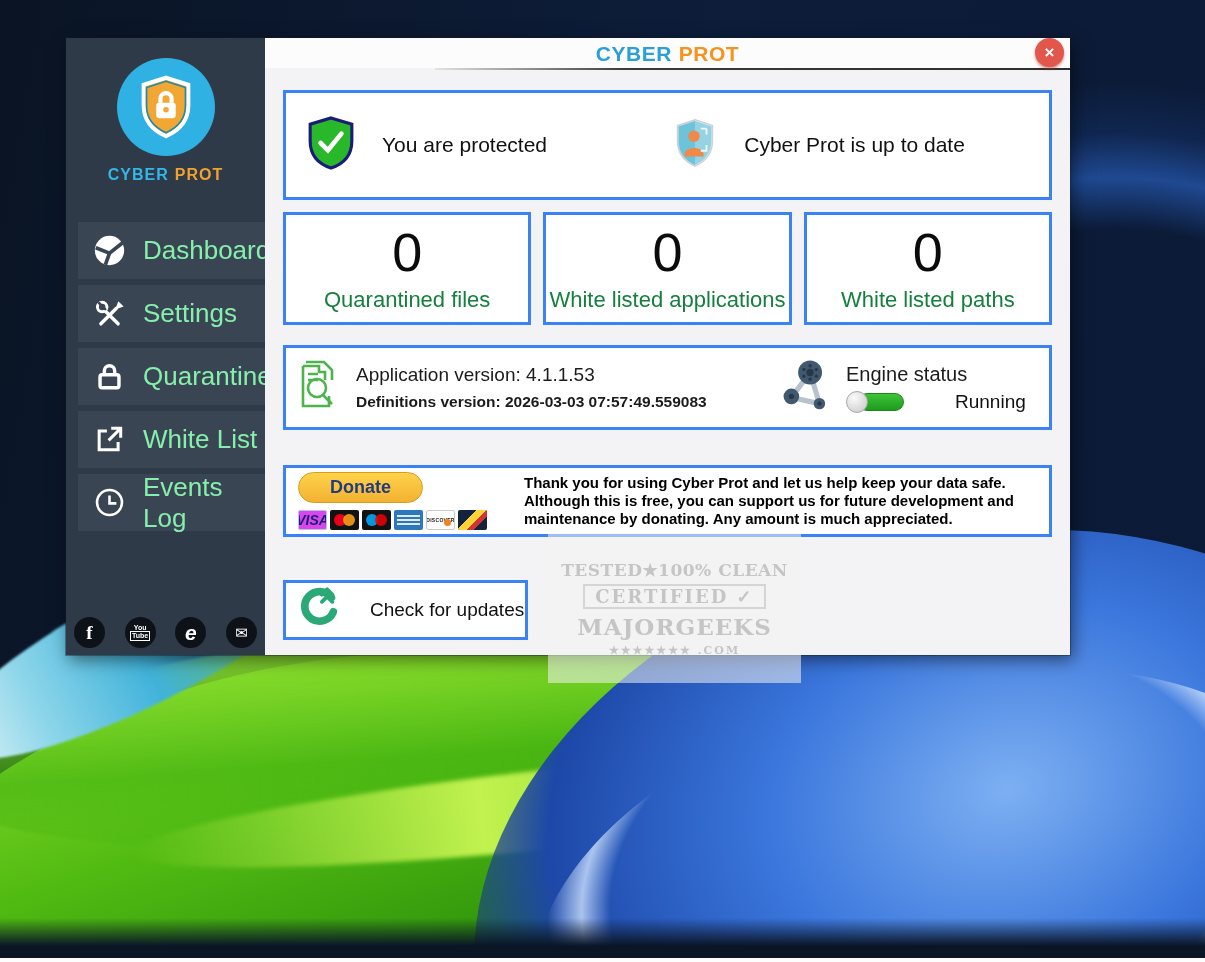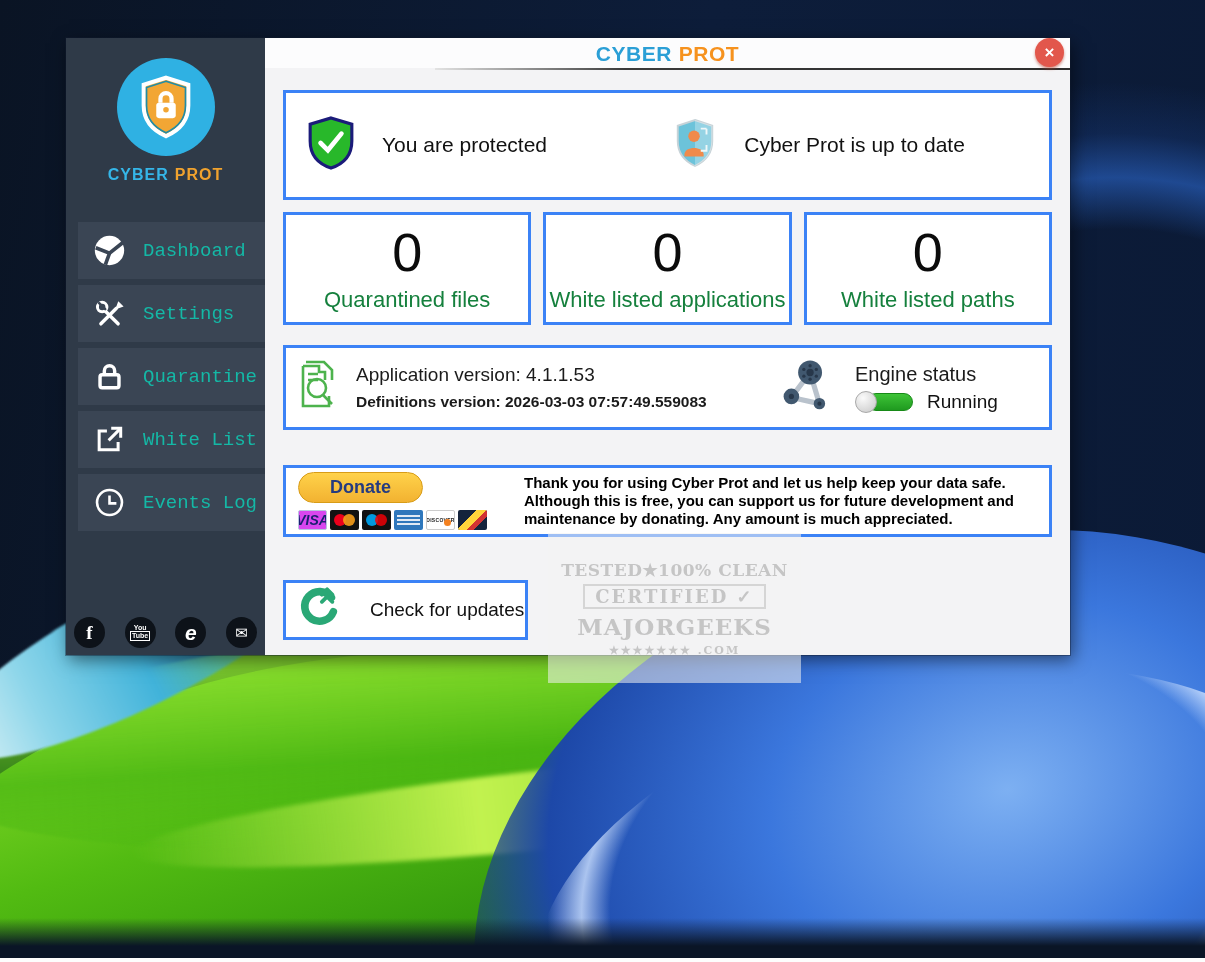--- a/index.html
+++ b/index.html
@@ -41,21 +41,21 @@
   .sidebar { width:199px; background:#2f3a48; position:relative; flex-shrink:0; }
   .logo-block { height:184px; display:flex; flex-direction:column; align-items:center; }
   .logo-circle { margin-top:20px; width:98px; height:98px; border-radius:50%; background:#2fb1e3;
         display:flex; align-items:center; justify-content:center; }
   .logo-text { margin-top:10px; font-size:16px; font-weight:bold; letter-spacing:1px; }
   .logo-text .lt-blue { color:#35b6e8; }
   .logo-text .lt-orange { color:#f0a22e; margin-left:6px; }
   .menu-item { margin:0 0 6px 12px; height:57px; background:#3a4554; display:flex; align-items:center;
         gap:17px; padding-left:14px; cursor:pointer; }
   .mi-icon { width:34px; height:34px; display:flex; align-items:center; justify-content:center; flex-shrink:0; }
-  .mi-label { color:#14b8a6; font-size:19px;font-family:Liberation Mono, monospace; }
+  .mi-label { color:#86efac; font-size:26px; }
   .social-row { position:absolute; left:0; bottom:7px; width:199px; display:flex; padding:0 8px;
         justify-content:space-between; }
   .soc { width:31px; height:31px; border-radius:50%; background:#0d1219; color:#fff; display:flex;
         flex-direction:column; align-items:center; justify-content:center; cursor:pointer; }
   .soc .fb-glyph { font-size:19px; font-weight:bold; font-family:"Liberation Serif", serif; }
   .soc .yt-line1 { font-size:7px; font-weight:bold; line-height:7px; text-decoration:underline; }
   .soc .yt-line2 { font-size:7px; font-weight:bold; line-height:8px; border:1px solid #fff; padding:0 1px; }
   .soc .ie-glyph { font-size:21px; font-weight:bold; font-style:italic; line-height:21px; }
   .soc .mail-glyph { font-size:15px; line-height:16px; }
 
@@ -82,30 +82,30 @@
 
   .stats-row { display:flex; gap:12px; height:113px; margin-bottom:20px; }
   .stat-card { flex:1; display:flex; flex-direction:column; align-items:center; justify-content:center; }
   .stat-value { font-size:54px; line-height:1; color:#0b0b0b; }
   .stat-label { font-size:22px; color:#15803d; margin-top:8px; }
 
   .version-row { height:85px; margin-bottom:35px; display:flex; align-items:center; padding:0 0 0 8px; }
   .ver-texts { margin-left:14px; }
   .ver-app { font-size:19px; color:#1b1b1b; margin-bottom:7px; }
   .ver-defs { font-size:15.5px; font-weight:bold; color:#1b1b1b; }
-  .engine-group { margin-left:auto; display:flex; align-items:center; gap:20px; width:268px; }
+  .engine-group { margin-left:auto; display:flex; align-items:center; gap:11px; width:268px; }
   .engine-texts { display:flex; flex-direction:column; gap:5px; }
   .engine-label { font-size:20px; color:#1b1b1b; }
   .engine-state-row { display:flex; align-items:center; gap:14px; }
   .toggle { position:relative; width:58px; height:22px; cursor:pointer; }
   .toggle-track { position:absolute; left:12px; top:2px; right:0; height:18px; border-radius:9px;
         background:linear-gradient(180deg,#3ec437,#1f9a1f); border:1px solid #178a17; }
   .toggle-knob { position:absolute; left:0; top:0; width:22px; height:22px; border-radius:50%;
         background:radial-gradient(circle at 35% 30%, #fafafa, #c7c7c7); border:1px solid #a8a8a8; }
-  .engine-state { font-size:19px; color:#111; }
+  .engine-state { font-size:19px; color:#111;margin-left:37px; }
 
   .donate-row { height:72px; margin-bottom:43px; display:flex; align-items:center; padding:0 12px; }
   .donate-col { width:210px; display:flex; flex-direction:column; }
   .donate-btn { width:125px; height:31px; border-radius:16px; border:1px solid #d89c17;
         background:linear-gradient(180deg,#ffd24a,#f2b231); color:#253b80; font-weight:bold;
         font-size:18px; cursor:pointer; margin-bottom:7px; font-family:"Liberation Sans",sans-serif; }
   .chips { display:flex; gap:3px; }
   .chip { width:29px; height:20px; border-radius:2px; position:relative; overflow:hidden; }
   .chip-visa { background:#d946ef; border:1px solid #b9c4e0; color:#1a1f71; font-weight:bold; font-style:italic;
         font-size:14px; display:flex; align-items:center; justify-content:center; }

